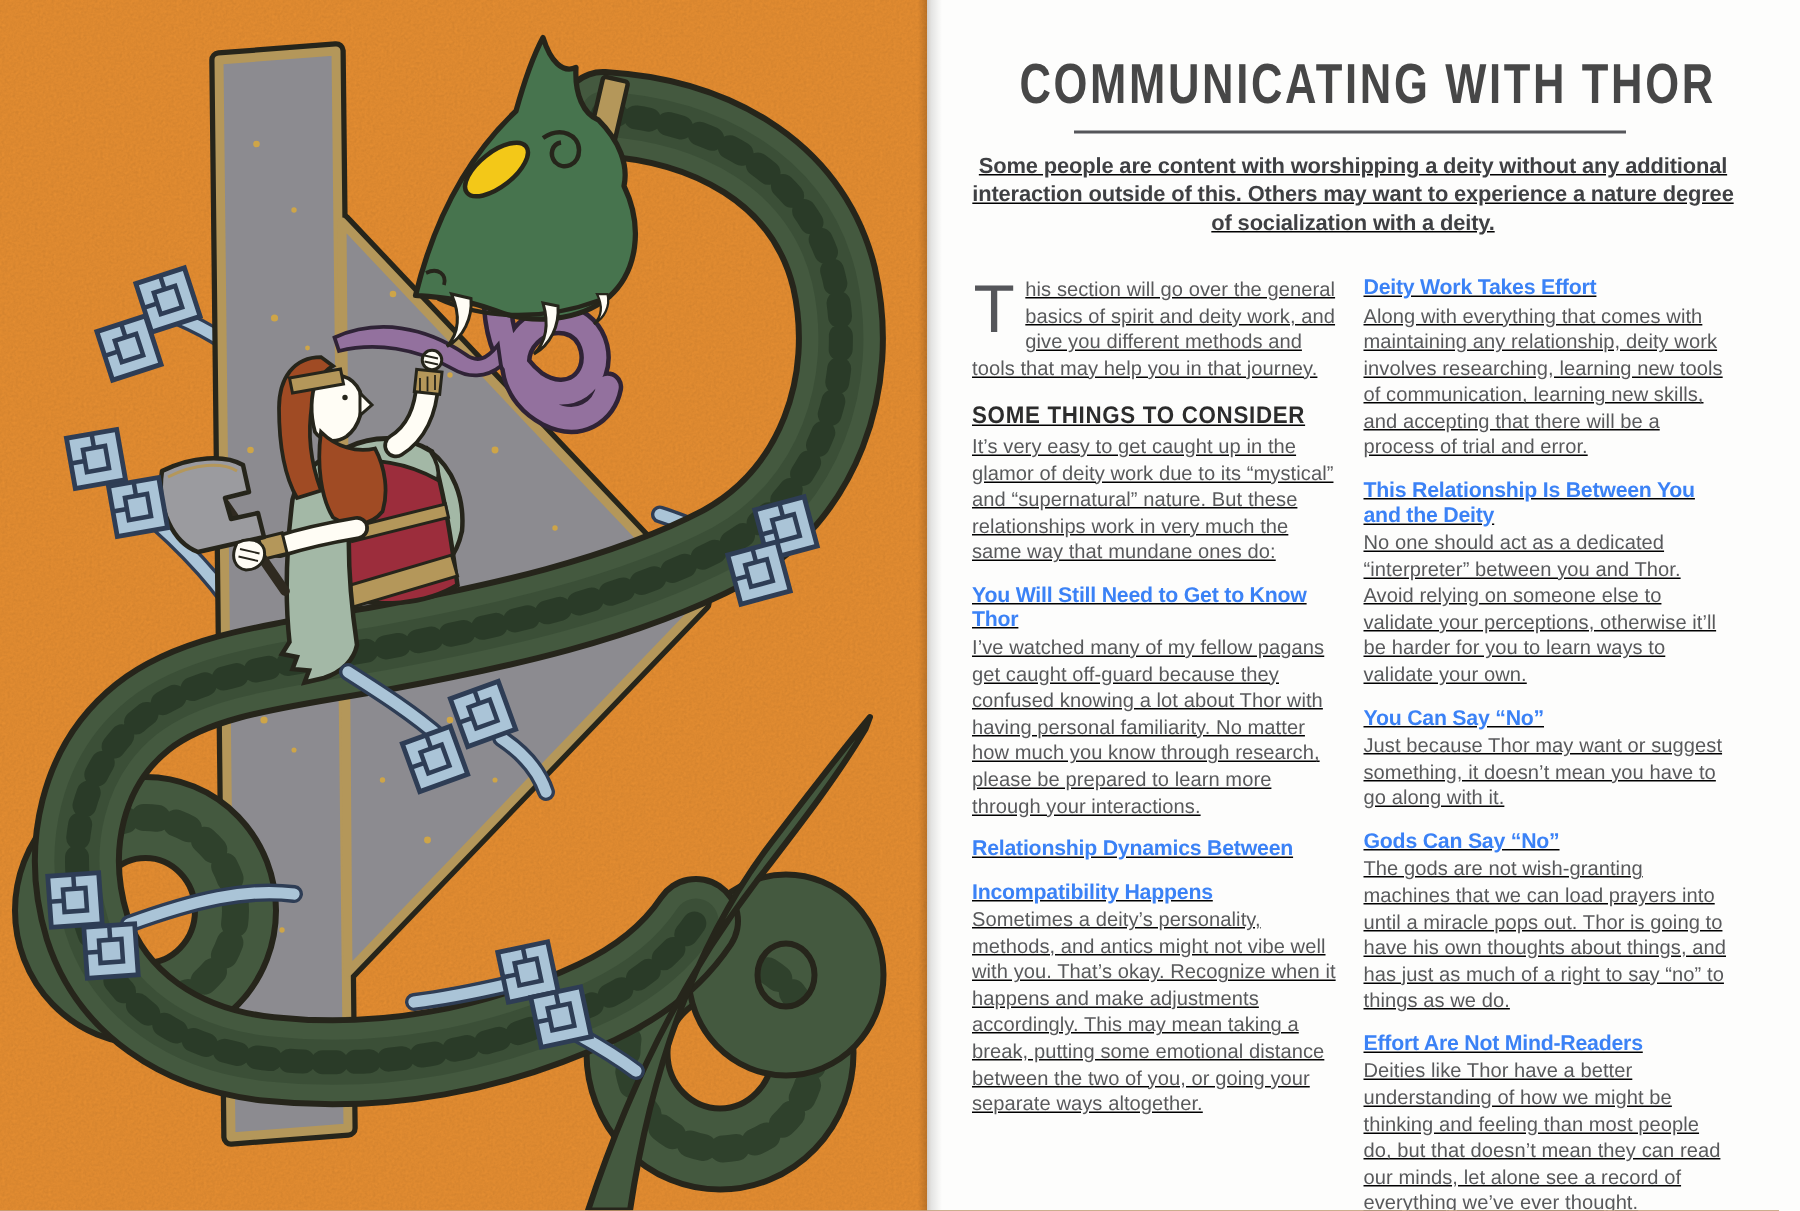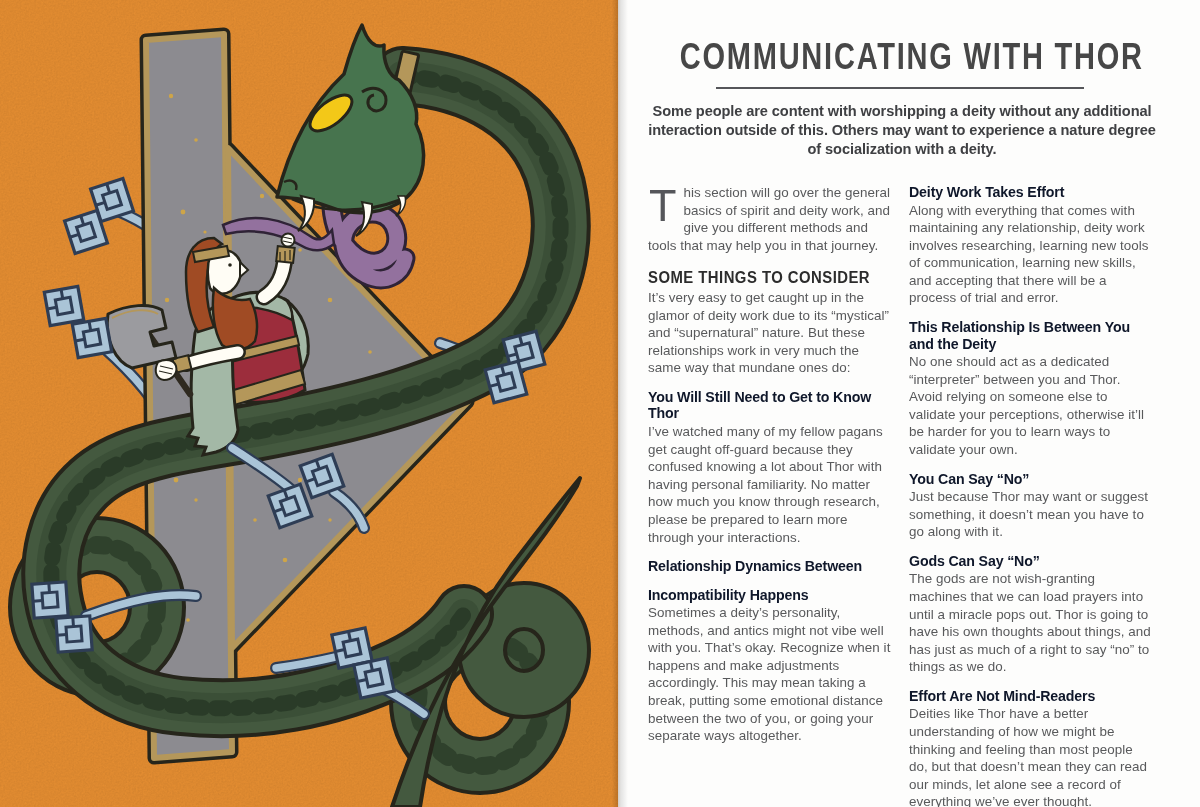--- a/index.html
+++ b/index.html
@@ -6,36 +6,36 @@
     --page-left-bg:#ef9434; --page-right-bg:#fdfdfc;
     --rune-fill:#8c8b90; --rune-gold:#b4975a; --outline-dark:#26251b;
     --serpent-green:#44593f; --dragon-green:#47744e; --eye-yellow:#f3c818;
     --tongue-purple:#93719e; --knot-blue:#aac4d7; --knot-navy:#2e3d55;
     --tunic-red:#9c2d3c; --cloak-sage:#a3b8a6; --hair-auburn:#a04b24;
     --skin-white:#fffdf5; --ink:#232323; --body-text:#58595b;
   }
   *{box-sizing:border-box;}
   html,body{margin:0;padding:0;}
   body{font-family:"Liberation Sans","DejaVu Sans",sans-serif;background:#777;}
-  .spread{width:1200px;height:807px;display:flex;position:relative;overflow:hidden;background:var(--page-right-bg);}
+  .spread{width:1200px;height:807px;display:flex;position:relative;overflow:hidden;background:var(--page-right-bg);text-decoration:underline;}
   .page-left{width:618px;height:807px;position:relative;flex:none;background:var(--page-left-bg);}
   .page-left svg{display:block;}
   .page-right{width:582px;height:807px;position:relative;flex:none;background:var(--page-right-bg);padding:34px 48px 0 30px;}
   .spine{position:absolute;left:612px;top:0;width:16px;height:807px;
          background:linear-gradient(to right,rgba(0,0,0,0) 0%,rgba(60,30,0,.22) 38%,rgba(0,0,0,.10) 55%,rgba(0,0,0,0) 100%);pointer-events:none;}
   
   .title-wrap{text-align:center;margin-top:6px;}
   .chapter-title{display:inline-block;margin:0;font-size:33px;font-weight:800;letter-spacing:2px;
       color:#474747;transform:scale(.88,1.14);transform-origin:center bottom;white-space:nowrap;}
   .title-rule{width:368px;height:0;border-top:2px solid #55565a;margin:9px auto 0;}
   .intro{margin:13px auto 0;width:508px;text-align:center;font-weight:700;font-size:14.6px;line-height:19px;color:#3f4043;letter-spacing:-.1px;}
   .cols{display:flex;gap:18px;margin-top:25px;}
   .col{width:243px;font-size:13.4px;line-height:17.6px;color:var(--body-text);letter-spacing:.05px;}
   .col p{margin:0;}
-  .sec h3{font-size:14.2px;line-height:16.5px;color:#0f172a;margin:12px 0 1px;letter-spacing:-.15px;}
+  .sec h3{font-size:14.2px;line-height:16.5px;color:#3b82f6;margin:12px 0 1px;letter-spacing:-.15px;}
   .col .sec:first-child h3{margin-top:0;}
   .runic-sub{font-size:16px;font-weight:800;color:#2c2c2c;letter-spacing:.5px;margin:15px 0 2px;transform:scaleX(.93);transform-origin:left center;white-space:nowrap;}
   .dropcap{float:left;font-size:45px;line-height:40px;height:51px;padding:2px 7px 0 1px;color:#55565a;font-weight:400;}
   .footer{position:absolute;left:0;bottom:24px;width:100%;text-align:center;
       font-size:10px;font-weight:800;letter-spacing:.9px;color:#2d2d2d;}
   
   .bandO{fill:none;stroke:var(--outline-dark);stroke-linecap:round;}
   .bandG{fill:none;stroke:var(--serpent-green);stroke-linecap:round;}
   .bandShade{fill:none;stroke:#32452f;opacity:.5;stroke-linecap:round;}
   .bandHatch{fill:none;stroke:#162317;opacity:.45;stroke-linecap:round;stroke-dasharray:9 13;}

